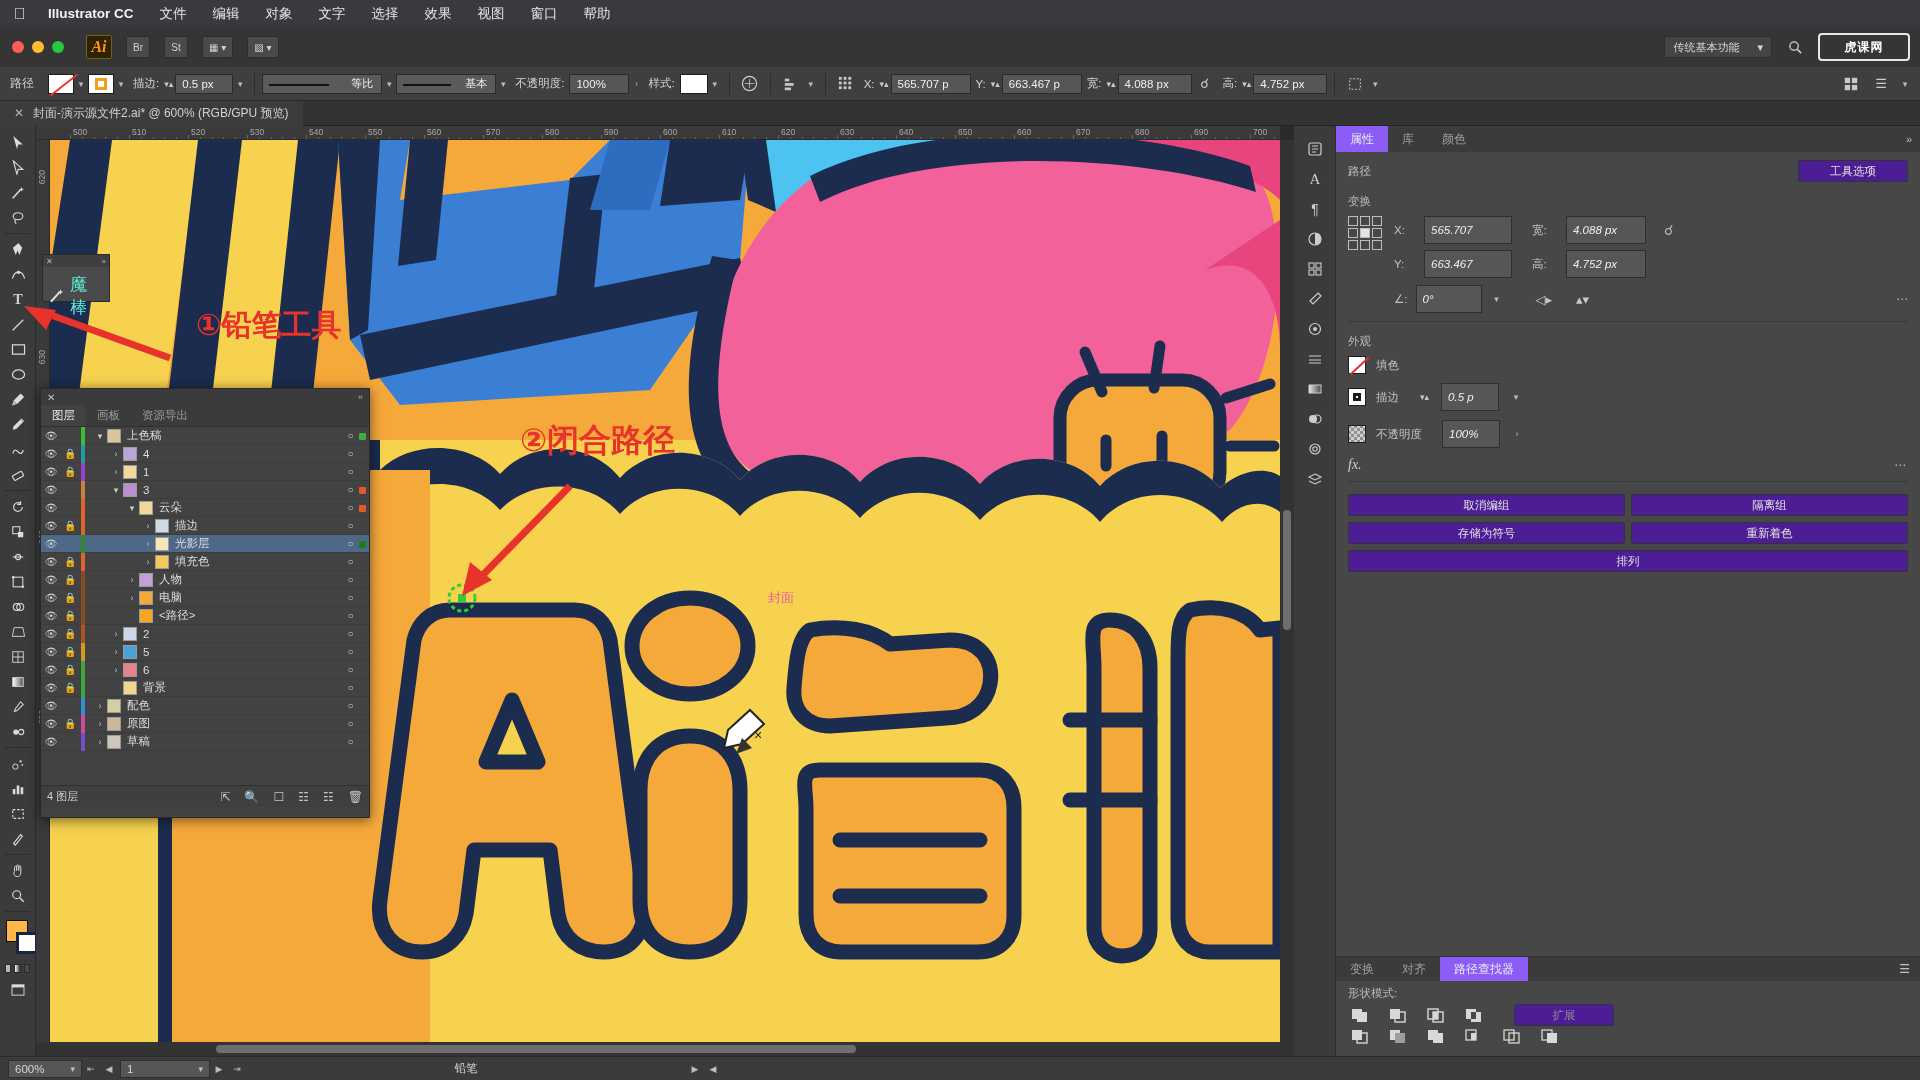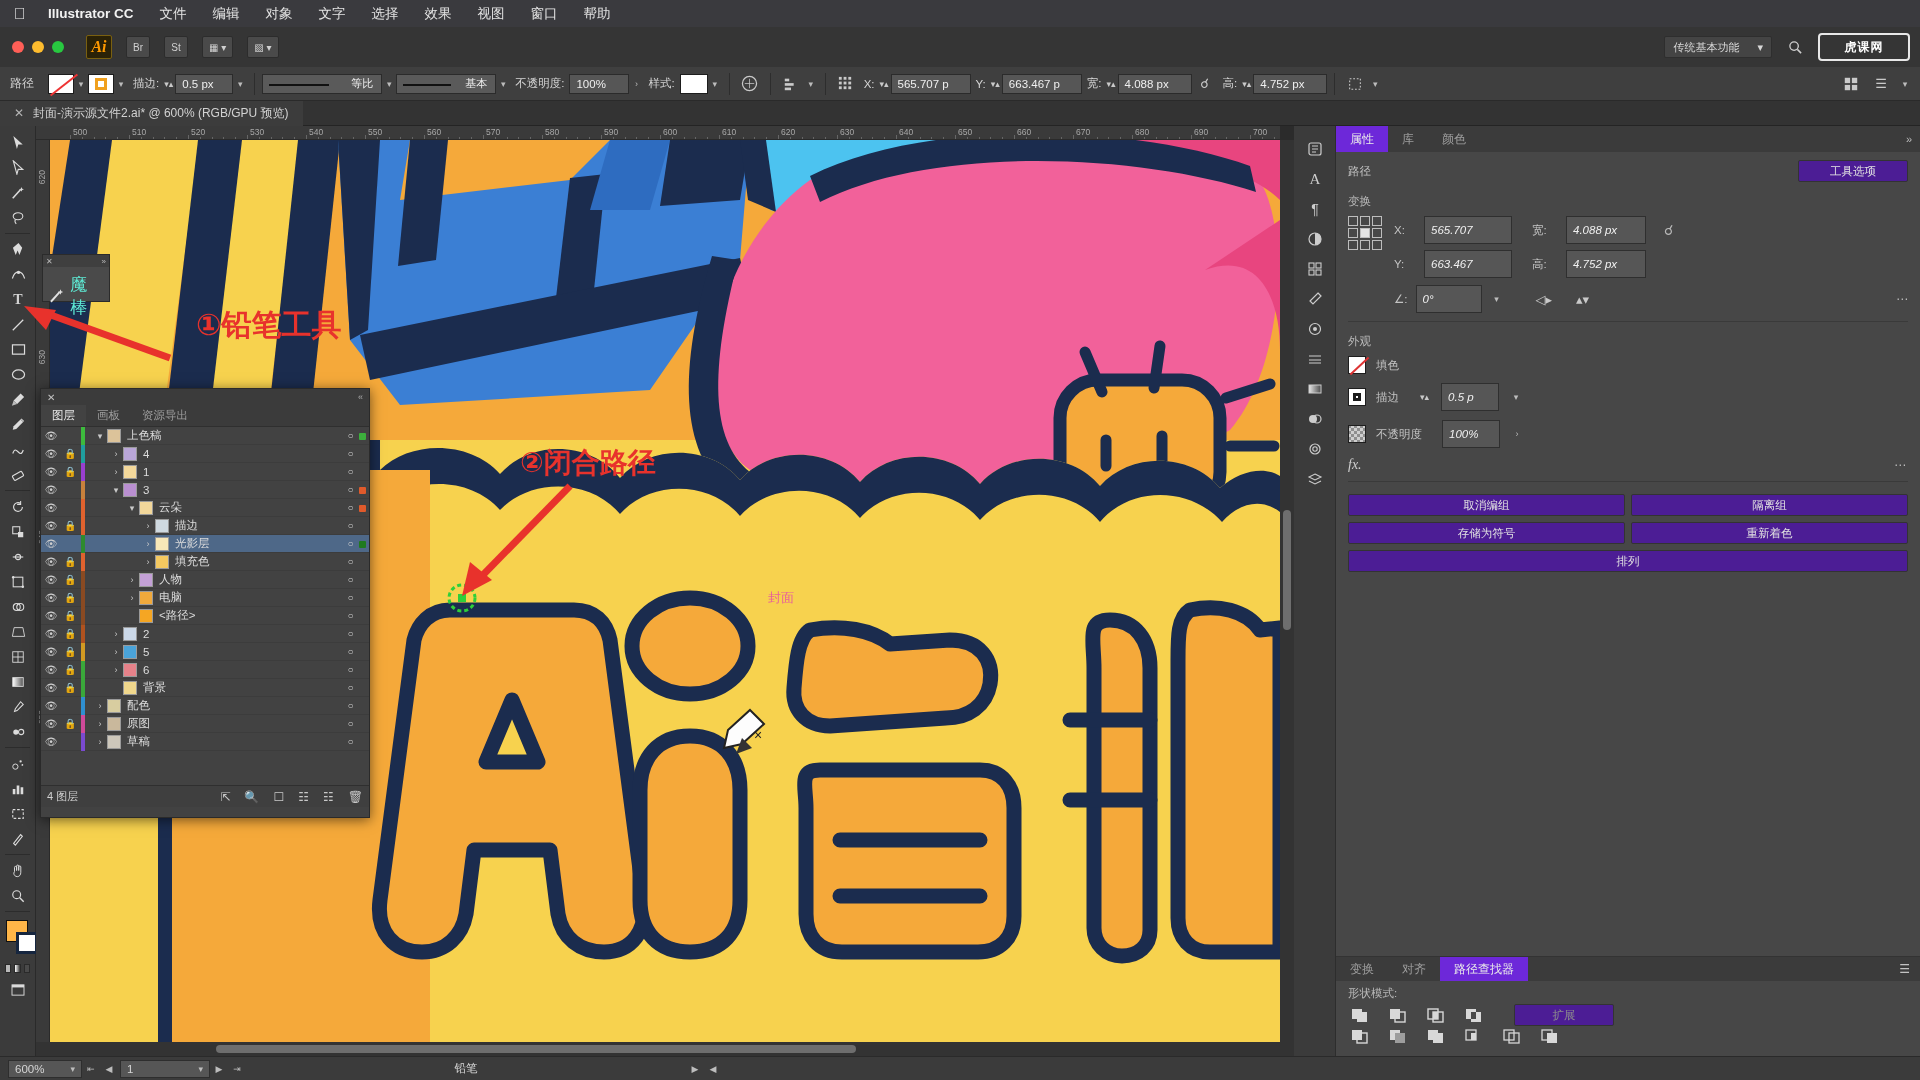--- a/index.html
+++ b/index.html
@@ -132,21 +132,21 @@
     align-items:center;padding:0 6px;font-size:11px;color:#d0d0d0;gap:14px;}
   .ly-foot .sp{margin-left:auto;}
   .ly-foot i{font-size:12px;color:#c8c8c8;font-style:normal;}
   .iconcol{position:absolute;left:1294px;top:126px;width:42px;height:930px;background:#3b3b3b;
     border-right:1px solid #2d2d2d;padding-top:8px;}
   .iconcol .ic{width:42px;height:30px;display:flex;align-items:center;justify-content:center;
     color:#cdcdcd;font-size:14px;}
   .props{position:absolute;left:1336px;top:126px;width:584px;height:930px;background:#474747;}
   .ptabs{height:26px;display:flex;align-items:stretch;background:#3b3b3b;}
   .ptab{padding:0 14px;display:flex;align-items:center;font-size:12px;color:#9e9e9e;}
-  .ptab.sel{background:#6d28d9;color:#eaeaea;}
+  .ptab.sel{background:#8b5cf6;color:#eaeaea;}
   .pchev{margin-left:auto;padding-right:8px;display:flex;align-items:center;color:#bdbdbd;font-size:11px;}
   .psec{padding:8px 12px 4px 12px;}
   .psec-title{font-size:11.5px;color:#b9b9b9;margin-bottom:7px;}
   .pbtn{height:22px;background:#4c1d95;border:1px solid #333;border-radius:2px;
     display:flex;align-items:center;justify-content:center;font-size:11.5px;color:#e2e2e2;}
   .rowflex{display:flex;align-items:center;gap:8px;}
   .pf{height:28px;background:#565656;border:1px solid #2f2f2f;display:flex;align-items:center;
      padding:0 6px;font-size:11.5px;color:#f0f0f0;font-style:italic;}
   .plabel{font-size:11.5px;color:#c3c3c3;}
   .refpt{width:34px;height:34px;display:grid;grid-template-columns:repeat(3,1fr);
@@ -175,21 +175,21 @@
   .sb-zoom{width:74px;height:18px;margin-left:8px;background:#565656;border:1px solid #2e2e2e;
     display:flex;align-items:center;padding:0 6px;}
   .sb-ic{width:18px;text-align:center;color:#bdbdbd;font-size:9px;}
   .sb-page{width:90px;height:18px;background:#565656;border:1px solid #2e2e2e;
     display:flex;align-items:center;padding:0 6px;margin-left:2px;}
   .sb-tool{width:200px;text-align:center;margin-left:120px;}
 
   
   .anno{position:absolute;color:#e8322c;font-weight:bold;pointer-events:none;}
   .anno1{left:196px;top:305px;font-size:30px;}
-  .anno2{left:520px;top:444px;font-size:28px;}
+  .anno2{left:520px;top:419px;font-size:32px;}
   .arrowsvg{position:absolute;pointer-events:none;}
 </style>
 </head>
 <body>
 
 <div id="app">
 
   <div class="macbar">
     <span class="apple"></span>
     <span class="appname">Illustrator CC</span>

